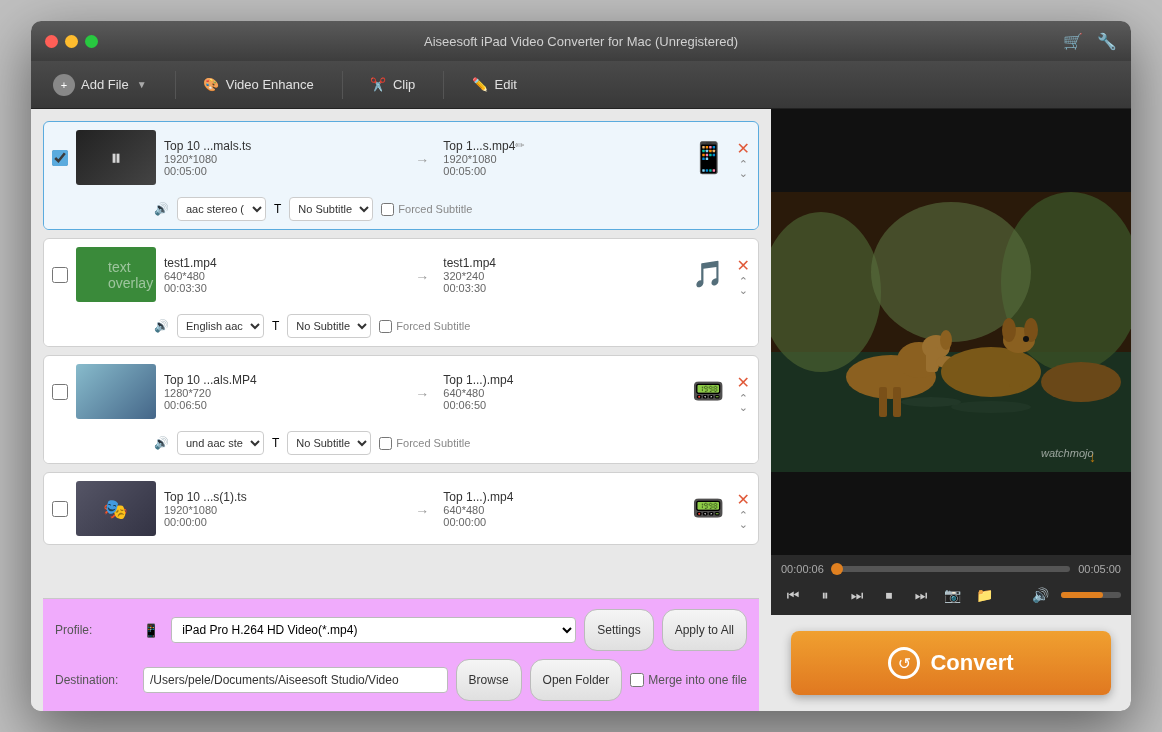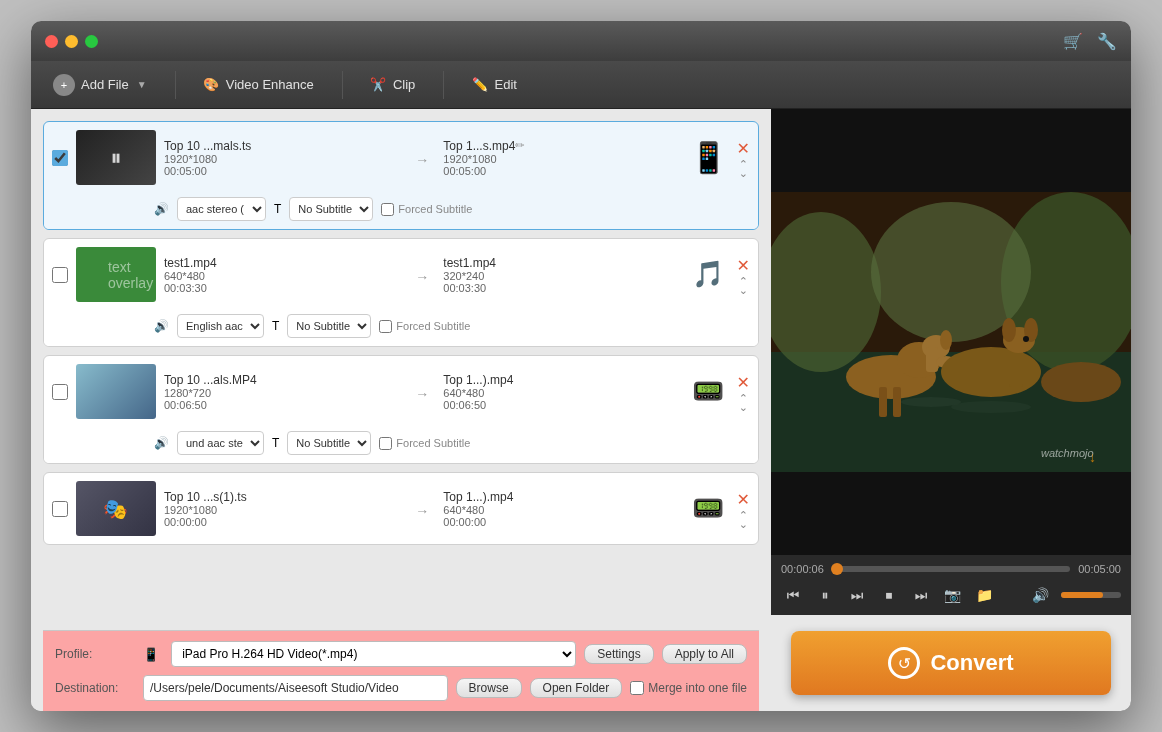--- a/index.html
+++ b/index.html
@@ -218,21 +218,21 @@
     }
 
     .forced-subtitle {
       display: flex; align-items: center; gap: 4px;
       font-size: 11px; color: #888;
     }
     .forced-cb { width: 13px; height: 13px; }
 
     
     .bottom-bar {
-      background: #fca5a5;
+      background: #f0abfc;
       border-top: 1px solid #c8c8c8;
       padding: 10px 12px;
       display: flex;
       flex-direction: column;
       gap: 8px;
       flex-shrink: 0;
     }
     .bottom-row {
       display: flex;
       align-items: center;
@@ -242,24 +242,24 @@
     .profile-select {
       flex: 1;
       height: 26px;
       border: 1px solid #bbb;
       border-radius: 4px;
       background: white;
       font-size: 12px;
       padding: 0 6px;
     }
     .bottom-btn {
-      height: 20px;
+      height: 42px;
       padding: 0 12px;
       border: 1px solid #bbb;
-      border-radius: 8px;
+      border-radius: 13px;
       background: linear-gradient(180deg, #f5f5f5, #e0e0e0);
       font-size: 12px;
       cursor: pointer;
       color: #333;
       white-space: nowrap;
     }
     .dest-input {
       flex: 1;
       height: 26px;
       border: 1px solid #bbb;
@@ -415,20 +415,21 @@
 <body>
 
 <div class="window">
 
   <div class="titlebar">
     <div class="traffic-lights">
       <div class="traffic-light tl-red"></div>
       <div class="traffic-light tl-yellow"></div>
       <div class="traffic-light tl-green"></div>
     </div>
+    <span class="titlebar-title">Aiseesoft iPad Video Converter for Mac (Unregistered)</span>
     <div class="titlebar-icons">
       <span>🛒</span>
       <span>🔧</span>
     </div>
   </div>
 
   <div class="toolbar">
     <div class="toolbar-btn">
       <div class="icon-circle">+</div>
       <span>Add File</span>

